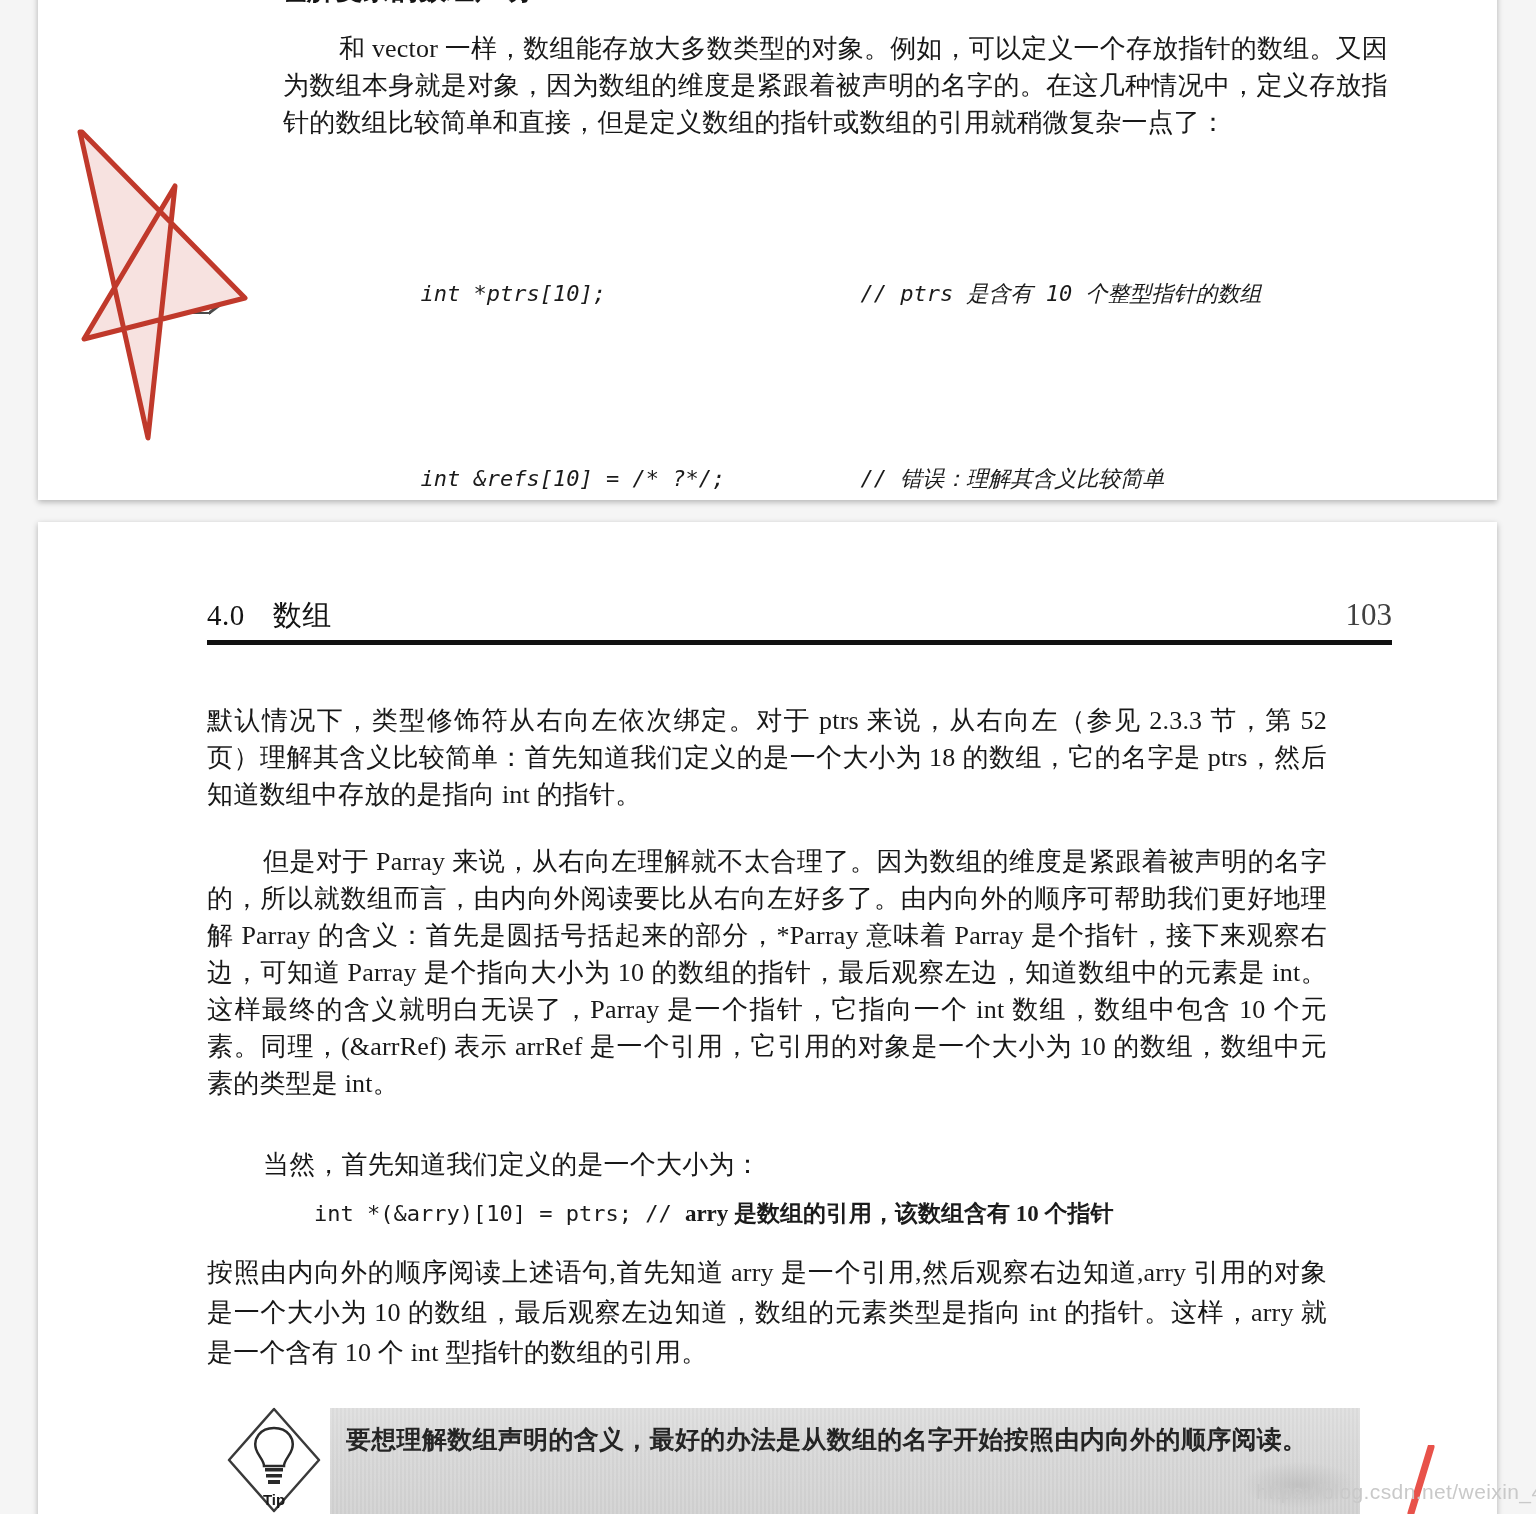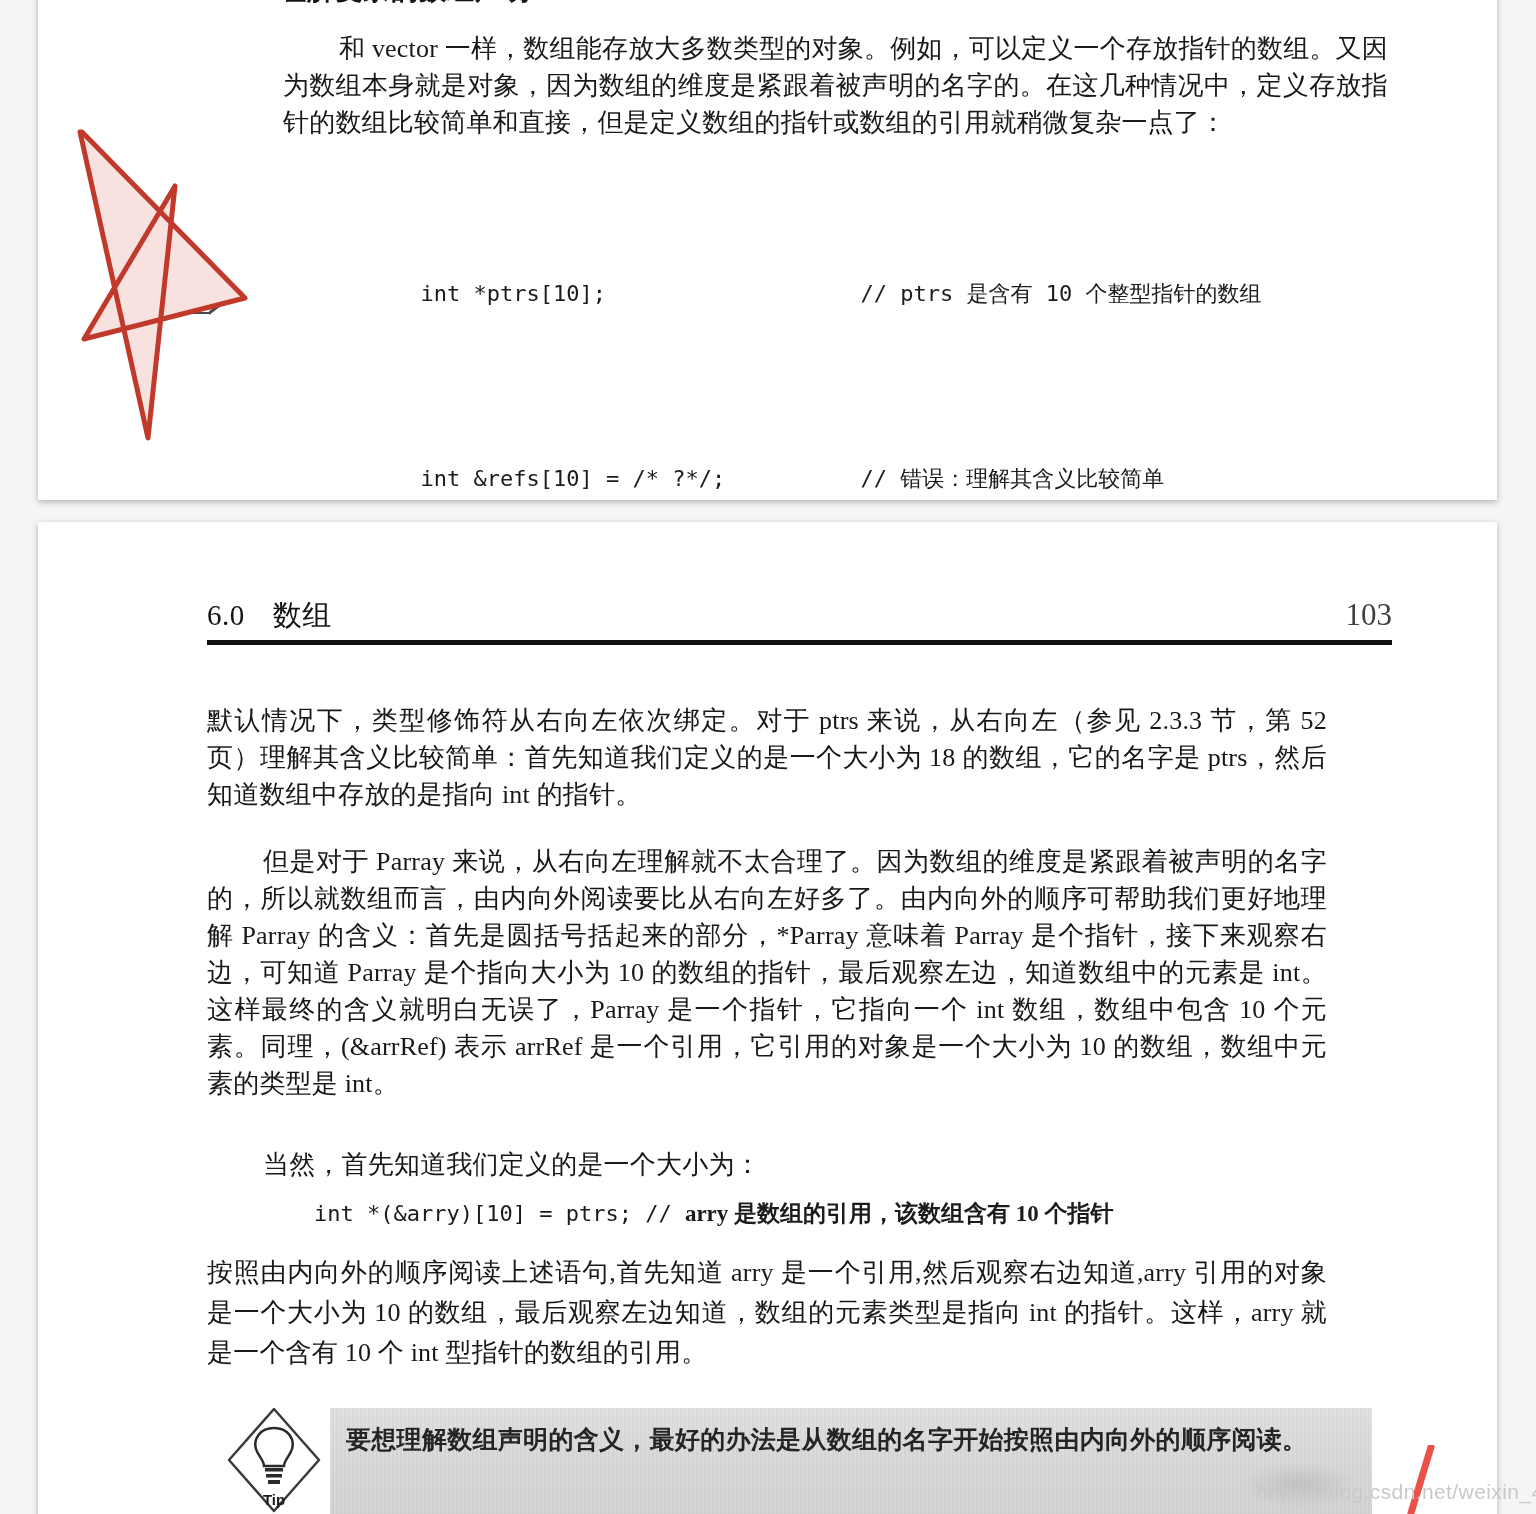--- a/index.html
+++ b/index.html
@@ -70,21 +70,21 @@
     position: absolute;
     left: 303px;
     top: 284px;
     width: 1000px;
     font-family: "DejaVu Sans Mono", "Liberation Mono", monospace;
     font-size: 22px;
     line-height: 37px;
     color: #1b1b1b;
     white-space: pre;
   }
-  .code-row { display: block; }
+  .code-row { display: block; font-style: italic; }
   .code-decl { display: inline-block; width: 440px; }
   .code-cmt  { font-family: "DejaVu Sans Mono", "Liberation Mono", monospace; }
 
   
   .bookmark {
     position: absolute;
     left: 147px;
     top: 286px;
     height: 28px;
     width: 64px;
@@ -187,21 +187,20 @@
   }
 
   
   .tip-band {
     position: absolute;
     left: 330px;
     top: 1408px;
     width: 1030px;
     height: 106px;
     background: linear-gradient(180deg,#dedede 0%, #d6d6d6 50%, #d1d1d1 100%);
-    padding-left: 12px;
   }
   .tip-text {
     position: absolute;
     left: 16px;
     top: 12px;
     width: 990px;
     font-size: 25px;
     line-height: 40px;
     font-weight: 600;
     color: #242424;
@@ -278,21 +277,21 @@
 <div class="annotation">
   <svg width="240" height="330" viewBox="0 0 240 330">
     <polygon points="22,14 185,180 24,221 115,68 88,320 20,14" fill="#f7e2e0" stroke="#c0392b" stroke-width="5" stroke-linejoin="round" stroke-linecap="round"></polygon>
   </svg>
 </div>
 
 <div class="page-card" id="page-bottom"></div>
 
 <div class="run-head">
   <div class="run-head-left cn">
-    <span class="sec-num">6.0</span><span>数组</span>
+    <span class="sec-num">4.0</span><span>数组</span>
   </div>
   <div class="run-head-right">103</div>
 </div>
 
 <div class="body-para cn" id="p103-1">默认情况下，类型修饰符从右向左依次绑定。对于 ptrs 来说，从右向左（参见 2.3.3 节，第 52 页）理解其含义比较简单：首先知道我们定义的是一个大小为 18 的数组，它的名字是 ptrs，然后知道数组中存放的是指向 int 的指针。</div>
 <div class="body-para cn" id="p103-2">但是对于 Parray 来说，从右向左理解就不太合理了。因为数组的维度是紧跟着被声明的名字的，所以就数组而言，由内向外阅读要比从右向左好多了。由内向外的顺序可帮助我们更好地理解 Parray 的含义：首先是圆括号括起来的部分，*Parray 意味着 Parray 是个指针，接下来观察右边，可知道 Parray 是个指向大小为 10 的数组的指针，最后观察左边，知道数组中的元素是 int。这样最终的含义就明白无误了，Parray 是一个指针，它指向一个 int 数组，数组中包含 10 个元素。同理，(&amp;arrRef) 表示 arrRef 是一个引用，它引用的对象是一个大小为 10 的数组，数组中元素的类型是 int。</div>
 <div class="body-para cn" id="p103-3">当然，首先知道我们定义的是一个大小为：</div>
 
 <div class="inline-code"><span>int *(&amp;arry)[10] = ptrs; </span><span>// </span><span class="cn-cmt">arry 是数组的引用，该数组含有 10 个指针</span></div>
 

